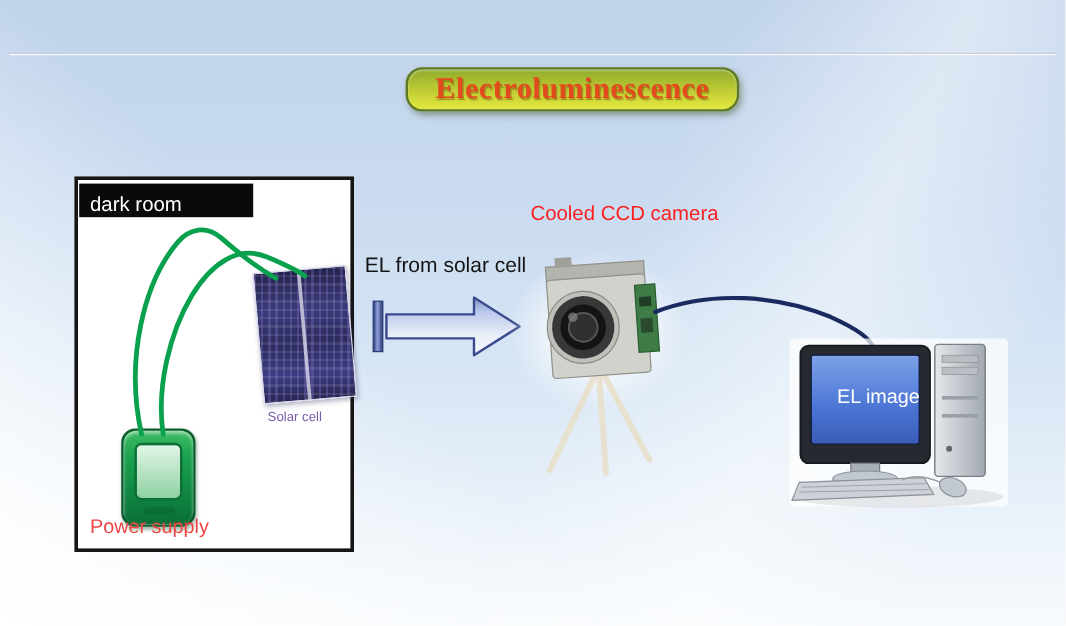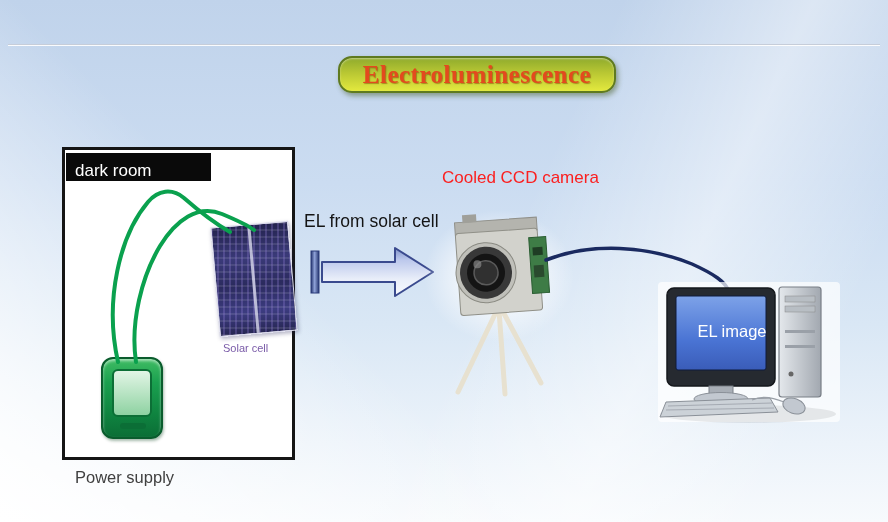--- a/index.html
+++ b/index.html
@@ -44,21 +44,21 @@
     border-radius:12px; border:2px solid #0a5c2d;
     background:linear-gradient(180deg,#3fbc63 0%, #1aa04f 30%, #0f8440 70%, #0b6e36 100%);
     box-shadow:inset 0 2px 3px rgba(255,255,255,0.55), 1px 2px 3px rgba(0,60,20,0.35); }
   .ps-screen { position:absolute; left:9px; top:10px; width:40px; height:48px;
     border-radius:6px; border:2px solid #0c6f36;
     background:linear-gradient(180deg,#e2f5e6 0%, #b4e2c0 55%, #8ed2a2 100%); }
   .ps-slot { position:absolute; left:17px; bottom:8px; width:26px; height:6px;
     border-radius:3px; background:#0b6e36; }
 
   .solar-label { position:absolute; left:126px; top:192px; font-size:11px; color:#7a5ba8; white-space:nowrap;margin-left:32px; }
-  .power-label { position:absolute; left:10px; top:280px; font-size:16.5px; color:#404040; white-space:nowrap;margin-top:38px; }
+  .power-label { position:absolute; left:10px; top:280px; font-size:16.5px; color:#ef4444; white-space:nowrap; }
 
   .arrow-label  { position:absolute; left:304px; top:211px; font-size:17.5px; color:#141414; white-space:nowrap;text-align:right; }
   .camera-label { position:absolute; left:442px; top:168px; font-size:17px; color:#fb2020; white-space:nowrap; }
   .screen-label { position:absolute; left:676px; top:322px; width:112px; text-align:center;
     font-size:16.5px; color:#ffffff; white-space:nowrap; }
 
   .gfx { position:absolute; left:0; top:0; width:888px; height:522px; pointer-events:none; }
 </style>
 </head>
 <body>

